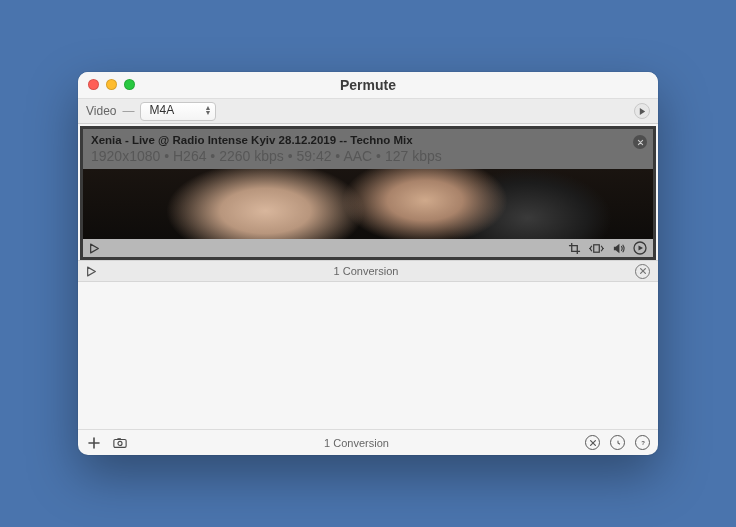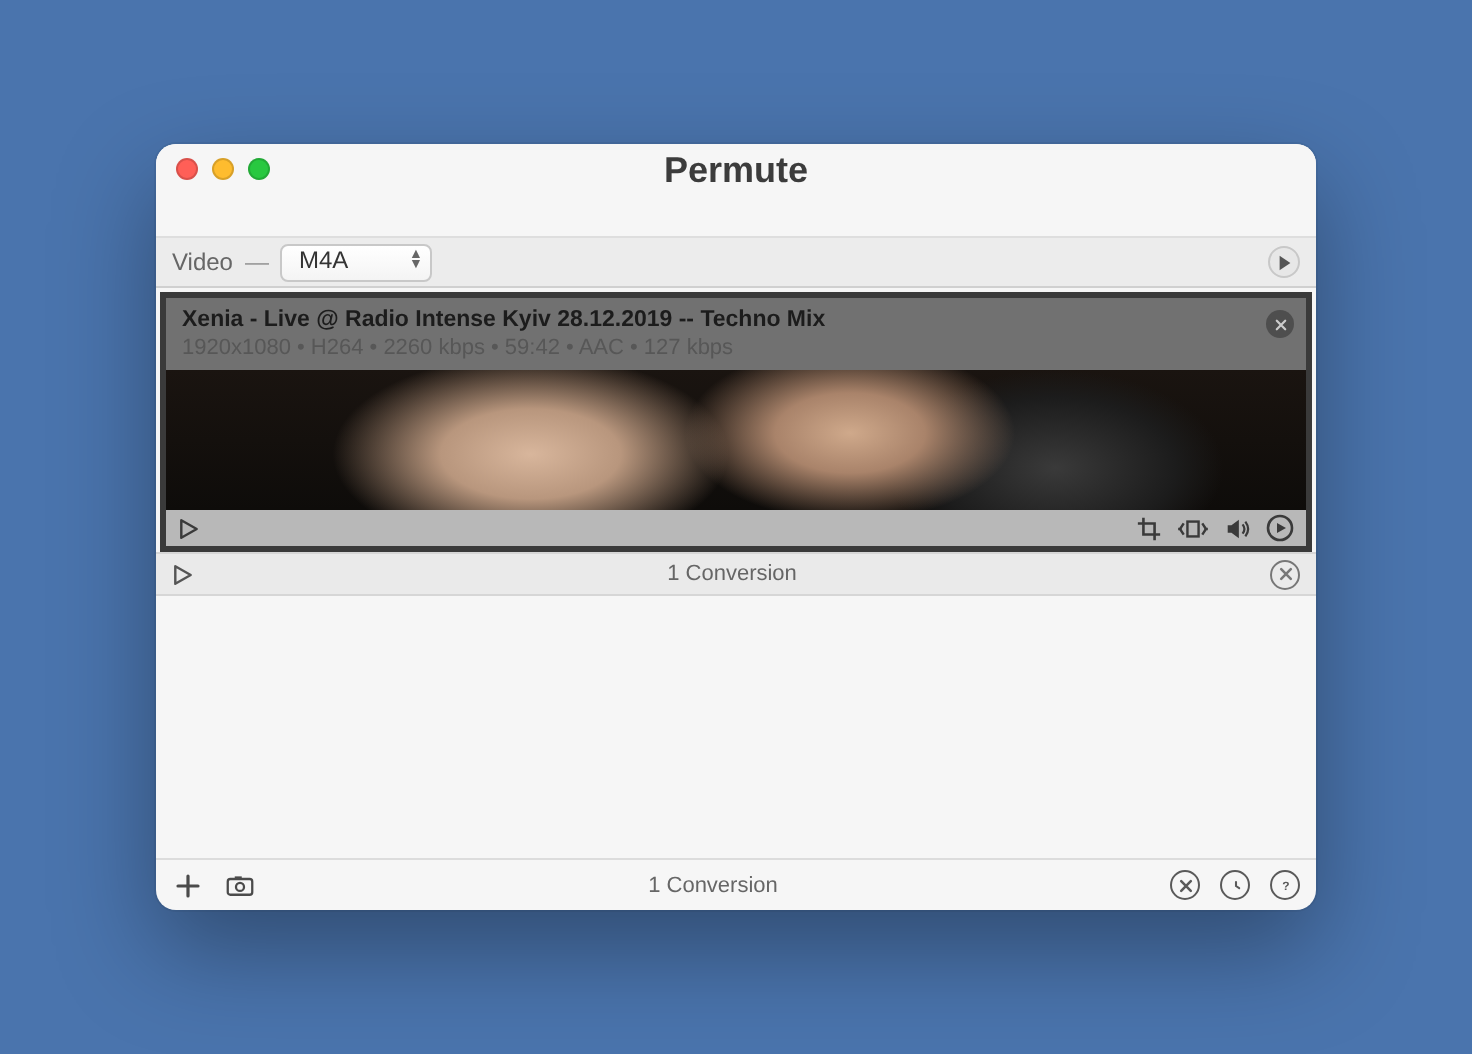--- a/index.html
+++ b/index.html
@@ -39,32 +39,31 @@
     gap: 7px;
   }
   .traffic .dot {
     width: 11px; height: 11px;
     border-radius: 50%;
     border: 0.5px solid rgba(0,0,0,0.15);
   }
   .dot.red { background:#ff5f57; }
   .dot.yellow { background:#febc2e; }
   .dot.green { background:#28c840; }
-  .title { font-size: 18px; font-weight: 600; color: #3c3c3c; }
+  .title { font-size: 14px; font-weight: 600; color: #3c3c3c; }
 
   .toolbar {
     height: 16px;
     background: #ececec;
     border-top: 1px solid #dedede;
     border-bottom: 1px solid #d0d0d0;
     display: flex;
     align-items: center;
     padding: 12px 8px;
     gap: 6px;
-    margin-top: 20px;
   }
   .toolbar .label { font-size: 12px; color:#666; }
   .toolbar .dash { color:#999; }
   .select {
     display:flex; align-items:flex-start;
     height: 19px;
     padding: 0 18px 0 8px;
     background: linear-gradient(#fff,#f4f4f4);
     border: 1px solid #c8c8c8;
     border-radius: 4px;
@@ -95,21 +94,21 @@
     border: 3px solid #3a3a3a;
     background:#555;
     position: relative;
   }
   .card-header {
     background: rgba(120,120,120,0.82);
     padding: 5px 8px 5px 8px;
     position: relative;
   }
   .card-title { font-size:11.5px; font-weight:700; color:#1c1c1c; }
-  .card-sub { font-size:11px; color:#575757; margin-top:2px; }
+  .card-sub { font-size:14px; color:#575757; margin-top:2px; }
   .card-close {
     position:absolute; right:6px; top:6px;
     width:14px; height:14px; border-radius:50%;
     background:#4e4e4e;
     display:flex; align-items:center; justify-content:center;
     color:#ccc;
   }
   .card-close svg { width:7px; height:7px; }
   .thumb {
     height: 70px;

